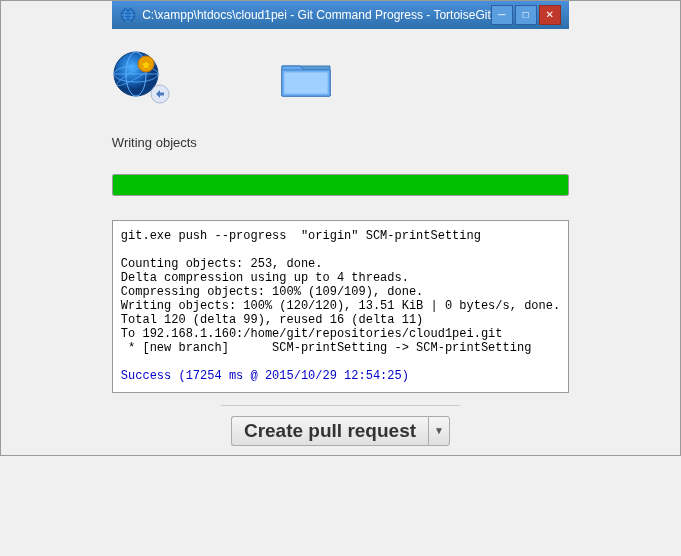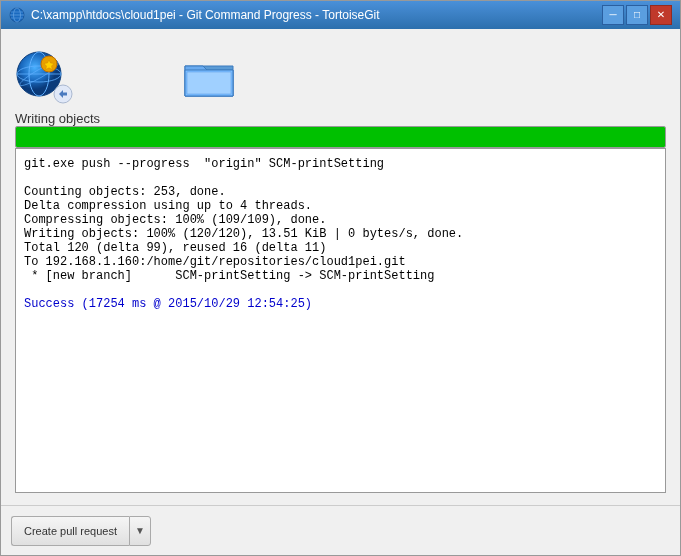--- a/index.html
+++ b/index.html
@@ -12,25 +12,26 @@
       width: 681px;
       height: 556px;
       background: #f0f0f0;
       font-family: 'Segoe UI', Tahoma, Geneva, Verdana, sans-serif;
       font-size: 13px;
       overflow: hidden;
     }
 
     .window {
       width: 681px;
-      height: 556px;
+      height: 456px;
       background: #f0f0f0;
       border: 1px solid #999;
       display: flex;
       flex-direction: column;
+      align-items: center;
     }
 
     .title-bar {
       background: linear-gradient(to bottom, #4a90d9, #2c6fad);
       height: 28px;
       display: flex;
       align-items: center;
       padding: 0 8px;
       color: white;
       font-size: 12px;
@@ -73,21 +74,21 @@
     .title-btn.close-btn {
       background: #c0392b;
       border-color: #922b21;
     }
 
     .window-content {
       flex: 1;
       display: flex;
       flex-direction: column;
       padding: 12px 14px;
-      gap: 0;
+      gap: 24px;
       overflow: hidden;
     }
 
     .icons-row {
       display: flex;
       align-items: center;
       gap: 16px;
       height: 70px;
       flex-shrink: 0;
     }
@@ -154,23 +155,24 @@
       align-items: center;
     }
 
     .btn-main {
       height: 30px;
       background: linear-gradient(to bottom, #f5f5f5, #e0e0e0);
       border: 1px solid #aaa;
       border-right: none;
       border-radius: 3px 0 0 3px;
       padding: 2px 12px;
-      font-size: 11px;
+      font-size: 19px;
       cursor: pointer;
       color: #333;
+      font-weight: bold;
     }
 
     .btn-dropdown {
       height: 30px;
       width: 22px;
       background: linear-gradient(to bottom, #f5f5f5, #e0e0e0);
       border: 1px solid #aaa;
       border-radius: 0 3px 3px 0;
       cursor: pointer;
       display: flex;

